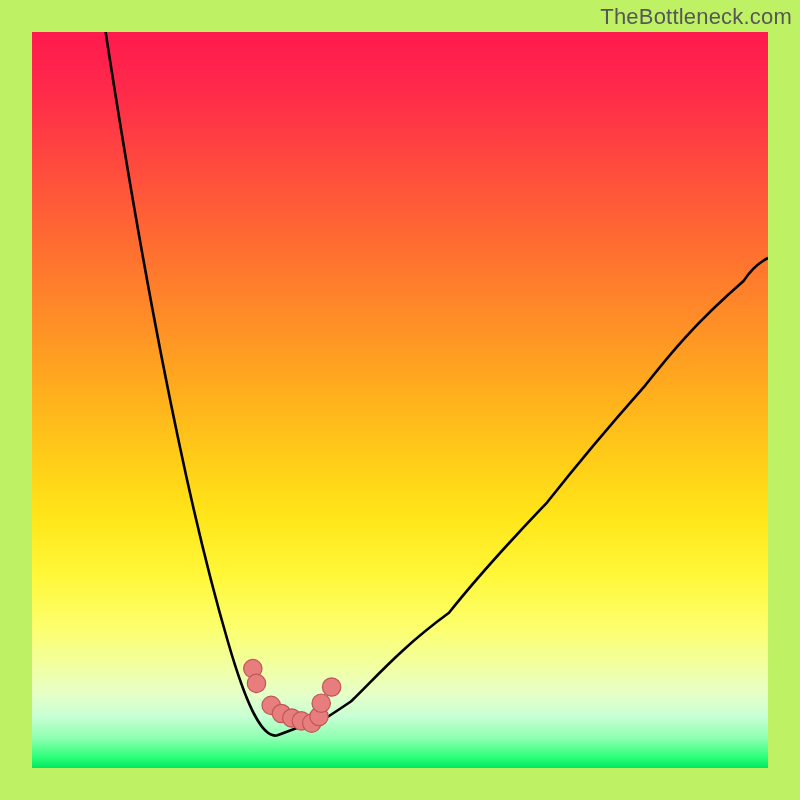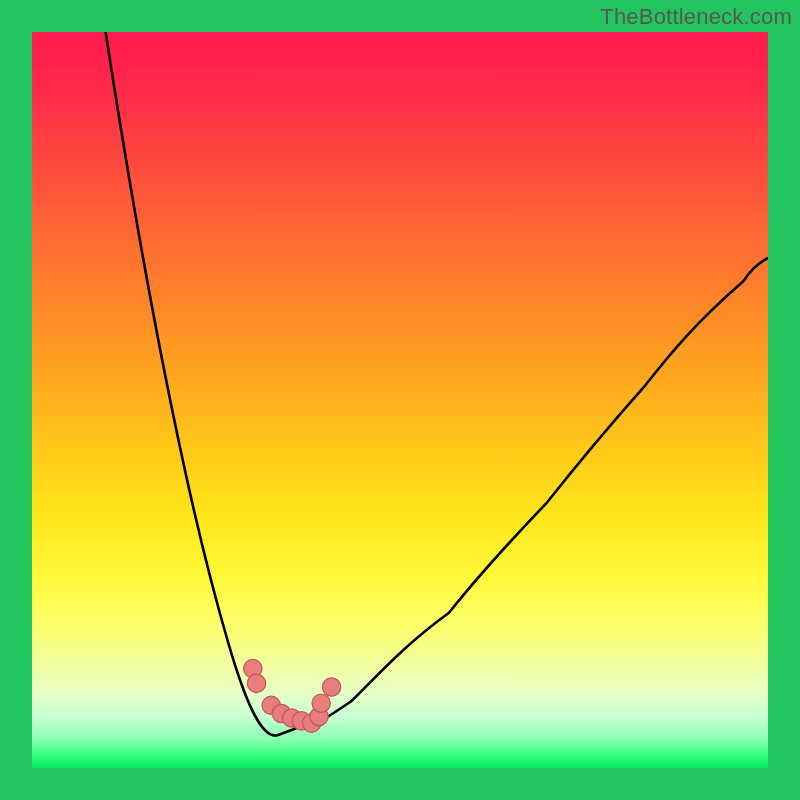--- a/index.html
+++ b/index.html
@@ -10,21 +10,21 @@
     background: #000;
     overflow: hidden;
     font-family: Arial, Helvetica, sans-serif;
   }
   .frame {
     position: absolute;
     left: 0;
     top: 0;
     width: 800px;
     height: 800px;
-    background: #22c55e;
+    background: #bef264;
   }
   .plot-area {
     position: absolute;
     left: 32px;
     top: 32px;
     width: 736px;
     height: 736px;
     overflow: hidden;
   }
   .gradient {

